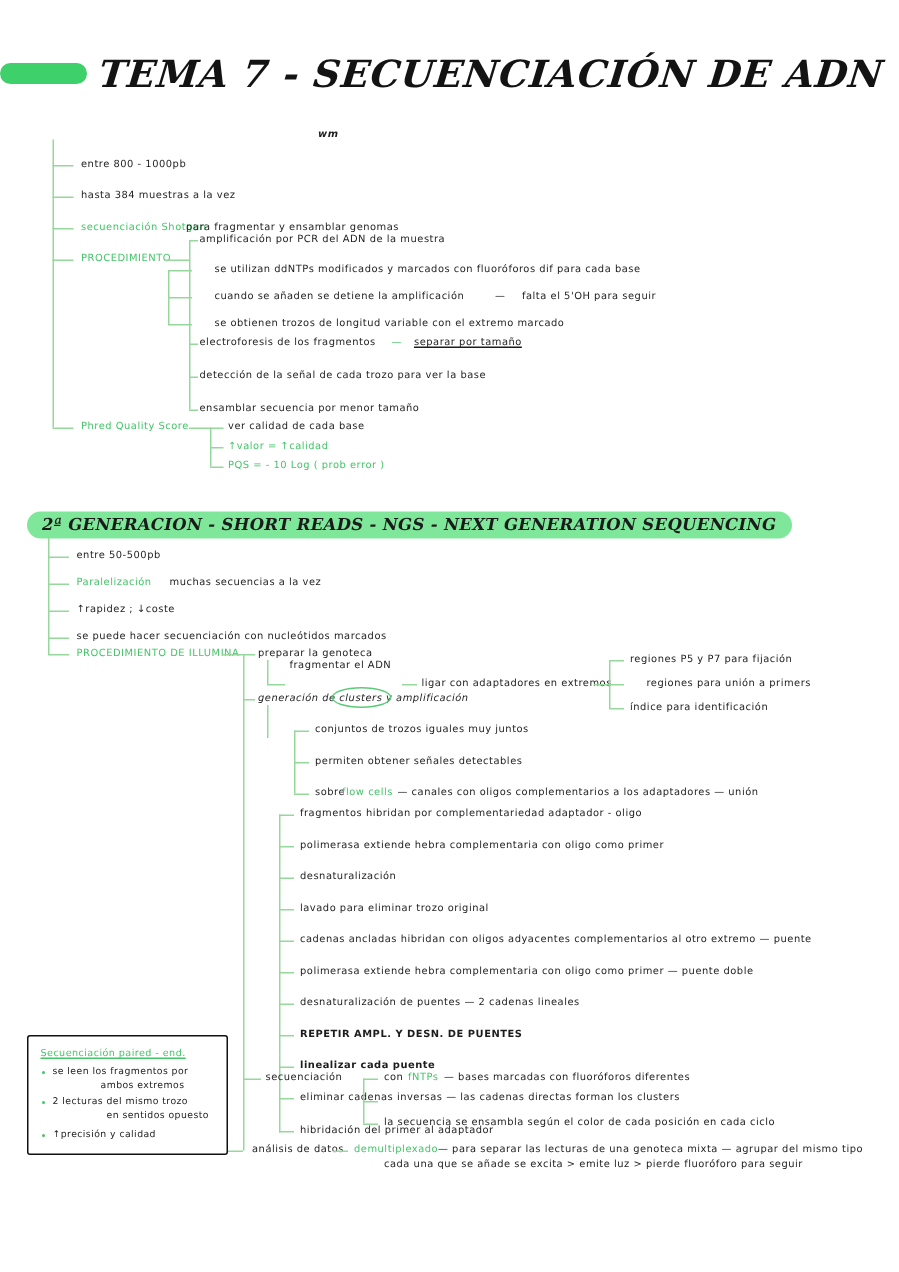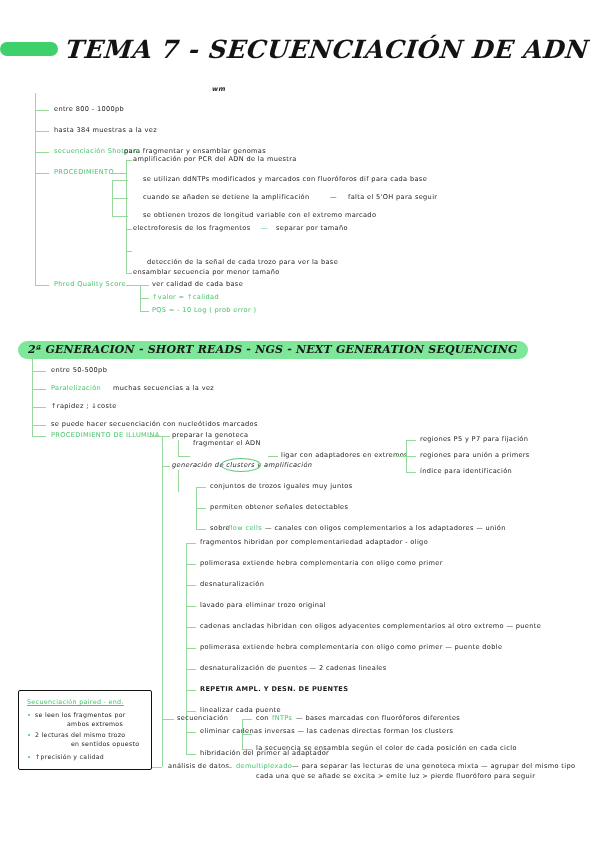--- a/index.html
+++ b/index.html
@@ -127,24 +127,24 @@
 
   <div class="n" style="left:143px;top:176px;">se utilizan ddNTPs modificados y marcados con fluoróforos dif para cada base</div>
   <div class="n" style="left:143px;top:194px;">cuando se añaden se detiene la amplificación</div>
   <div class="n" style="left:330px;top:194px;">—</div>
   <div class="n" style="left:348px;top:194px;">falta el 5'OH para seguir</div>
   <div class="n" style="left:143px;top:212px;">se obtienen trozos de longitud variable con el extremo marcado</div>
 
   <div class="h" style="left:126px;top:229px;width:6px;"></div>
   <div class="n" style="left:133px;top:225px;">electroforesis de los fragmentos</div>
   <div class="n g" style="left:261px;top:225px;">—</div>
-  <div class="n" style="left:276px;top:225px;">separar por tamaño</div>
+  <div class="n" style="left:276px;top:225px;text-decoration:underline;">separar por tamaño</div>
 
   <div class="h" style="left:126px;top:251px;width:6px;"></div>
-  <div class="n" style="left:133px;top:259px;margin-left:14px;">detección de la señal de cada trozo para ver la base</div>
+  <div class="n" style="left:133px;top:247px;">detección de la señal de cada trozo para ver la base</div>
 
   <div class="h" style="left:126px;top:273px;width:6px;"></div>
   <div class="n" style="left:133px;top:269px;">ensamblar secuencia por menor tamaño</div>
 
   <div class="h" style="left:35px;top:285px;width:14px;"></div>
   <div class="n g" style="left:54px;top:281px;">Phred Quality Score</div>
 
   <div class="h" style="left:126px;top:285px;width:14px;"></div>
   <div class="v" style="left:140px;top:285px;height:26px;"></div>
   <div class="h" style="left:140px;top:285px;width:9px;"></div>
@@ -186,21 +186,21 @@
   <div class="n" style="left:193px;top:440px;">fragmentar el ADN</div>
   <div class="h" style="left:268px;top:456px;width:10px;"></div>
   <div class="n" style="left:281px;top:452px;">ligar con adaptadores en extremos</div>
 
   <div class="h" style="left:396px;top:456px;width:10px;"></div>
   <div class="v" style="left:406px;top:440px;height:32px;"></div>
   <div class="h" style="left:406px;top:440px;width:10px;"></div>
   <div class="h" style="left:406px;top:456px;width:10px;"></div>
   <div class="h" style="left:406px;top:472px;width:10px;"></div>
   <div class="n" style="left:420px;top:436px;">regiones P5 y P7 para fijación</div>
-  <div class="n" style="left:420px;top:452px;text-align:right;">regiones para unión a primers</div>
+  <div class="n" style="left:431px;top:452px;text-align:right;">regiones para unión a primers</div>
   <div class="n" style="left:420px;top:468px;">índice para identificación</div>
 
   <div class="h" style="left:162px;top:466px;width:8px;"></div>
   <div class="n" style="left:172px;top:462px;font-style:italic;">generación de clusters  y  amplificación</div>
   <div class="circled" style="left:221px;top:458px;width:38px;height:12px;"></div>
 
   <div class="v" style="left:178px;top:470px;height:22px;"></div>
 
   <div class="v" style="left:196px;top:487px;height:42px;"></div>
   <div class="h" style="left:196px;top:487px;width:10px;"></div>
@@ -233,21 +233,21 @@
   <div class="n" style="left:200px;top:644px;">polimerasa extiende hebra complementaria  con  oligo como primer  —  puente doble</div>
 
   <div class="h" style="left:186px;top:669px;width:10px;"></div>
   <div class="n" style="left:200px;top:665px;">desnaturalización de puentes  —  2 cadenas lineales</div>
 
   <div class="h" style="left:186px;top:690px;width:10px;"></div>
   <div class="n b" style="left:200px;top:686px;">REPETIR AMPL. Y DESN. DE PUENTES</div>
 
   <div class="h" style="left:186px;top:711px;width:10px;"></div>
   <div class="v" style="left:186px;top:703px;height:52px;"></div>
-  <div class="n" style="left:200px;top:707px;">linealizar cada puente</div>
+  <div class="n" style="left:200px;top:707px;font-weight:bold;">linealizar cada puente</div>
 
   <div class="h" style="left:186px;top:732px;width:10px;"></div>
   <div class="n" style="left:200px;top:728px;">eliminar cadenas inversas — las cadenas directas forman los clusters</div>
 
   <div class="h" style="left:186px;top:754px;width:10px;"></div>
   <div class="n" style="left:200px;top:750px;">hibridación del primer al adaptador</div>
 
   <div class="h" style="left:162px;top:719px;width:12px;"></div>
   <div class="n" style="left:177px;top:715px;">secuenciación</div>
 

